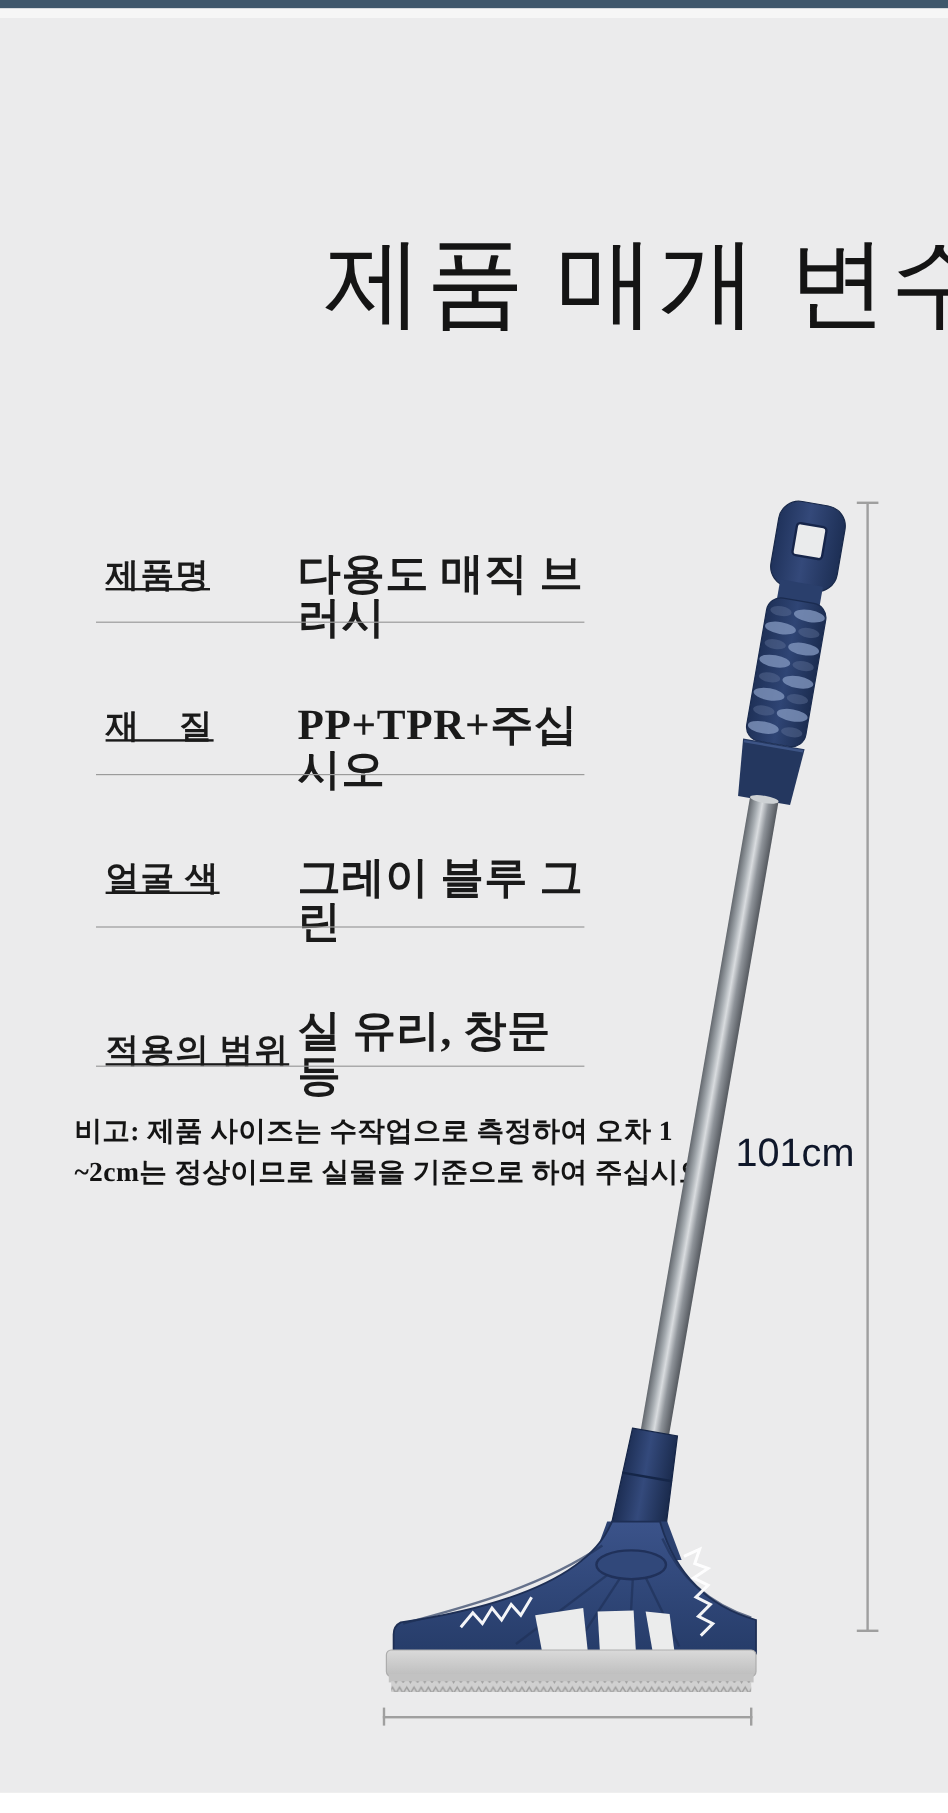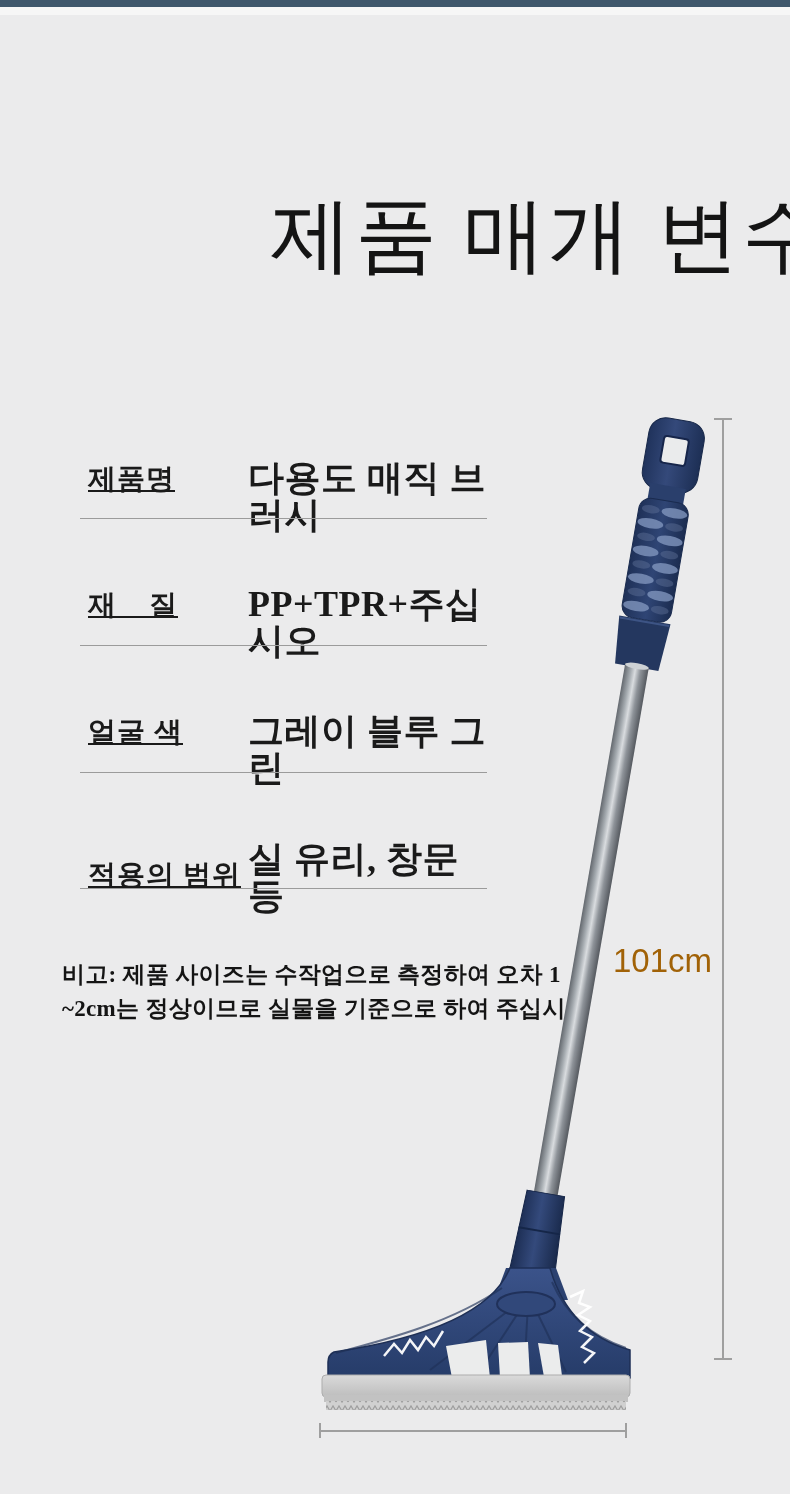--- a/index.html
+++ b/index.html
@@ -32,33 +32,33 @@
   .spec-row.r4 .spec-label { top:32px;margin-top:20px; }
   .spec-value {
     position:absolute; left:168px; top:0; font-size:36px; font-weight:700;
     color:#1a1a1a; line-height:37px; letter-spacing:0.5px;
   }
   .divider { position:absolute; left:80px; width:407px; height:1px; background:#9b9b9b; }
   .d1 { top:518px; } .d2 { top:645px; } .d3 { top:772px; } .d4 { top:888px; }
 
   .note {
     position:absolute; left:62px; top:926px; width:540px;
-    font-size:23px; font-weight:700; color:#141414; line-height:34px; letter-spacing:0.3px;margin-top:32px;
+    font-size:23px; font-weight:700; color:#141414; line-height:34px; letter-spacing:0.3px;
   }
 
   .product-art { position:absolute; left:0; top:0; width:790px; height:1511px; }
 
   .vline { position:absolute; left:722px; top:419px; width:2px; height:940px; background:#9f9f9f; }
   .vline-cap { position:absolute; left:714px; width:18px; height:2px; background:#9f9f9f; }
   .vcap-top { top:418px; } .vcap-bottom { top:1358px; }
   .hline { position:absolute; left:319px; top:1430px; width:308px; height:2px; background:#9f9f9f; }
   .hline-tick { position:absolute; top:1423px; width:2px; height:15px; background:#9f9f9f; }
   .htick-left { left:319px; } .htick-right { left:625px; }
 
-  .dim { position:absolute; font-family:"Liberation Sans","DejaVu Sans",sans-serif; color:#a16207; }
+  .dim { position:absolute; font-family:"Liberation Sans","DejaVu Sans",sans-serif; color:#0f172a; }
   .dim-h { left:600px; top:942px; width:112px; text-align:right; font-size:33px; }
   .dim-w { left:319px; top:1436px; width:308px; text-align:center; font-size:37px; }
 </style>
 </head>
 <body>
 
 <div class="page">
 
   <div class="top-bar"></div>
   <div class="top-strip"></div>

